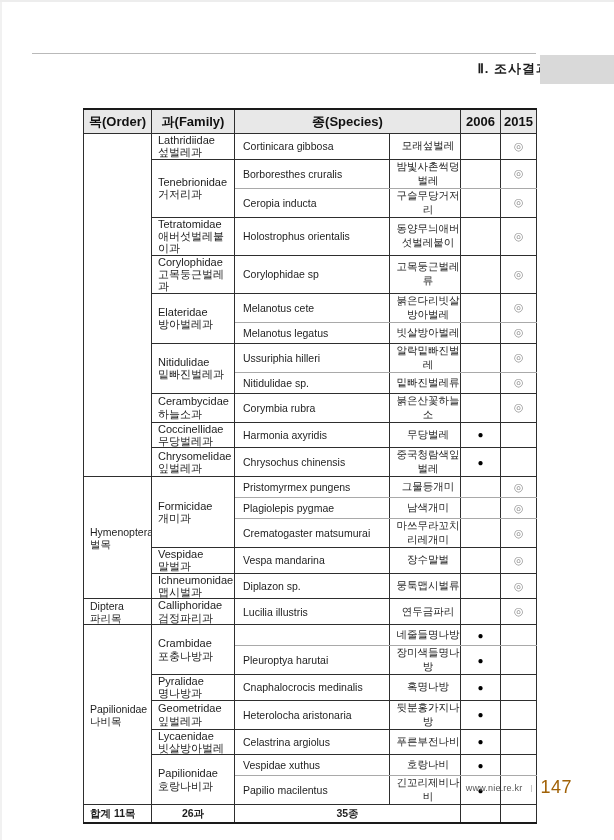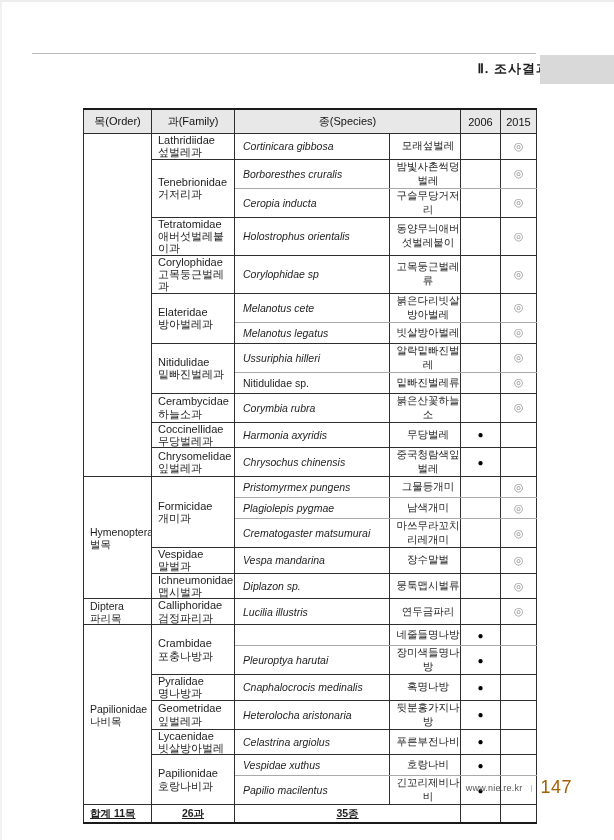--- a/index.html
+++ b/index.html
@@ -35,37 +35,37 @@
   table.tbl {
     border-collapse:collapse; table-layout:fixed; width:453px;
     border-top:2px solid #1a1a1a;
     border-bottom:2px solid #1a1a1a;
     border-left:1px solid #1a1a1a;
     border-right:1px solid #1a1a1a;
     font-size:10.5px; color:#1d1d1d;
   }
   .tbl th, .tbl td { border:1px solid #2e2e2e; padding:0; overflow:hidden; }
   .tbl thead th {
-    height:23px; background:#e8e8e8; font-weight:400; font-size:11px;
+    height:23px; background:#e8e8e8; font-weight:700; font-size:13px;
     text-align:center; vertical-align:middle; color:#111;
   }
   .tbl tbody tr { height:21px; }
   .tbl tr.sum-row { height:18px; }
   td.order { vertical-align:middle; padding-left:6px; line-height:1.15; font-size:10.5px; }
   td.family { vertical-align:middle; padding-left:6px; line-height:1.12; font-size:11px; }
-  td.latin { vertical-align:middle; padding-left:8px; font-style:italic; }
+  td.latin { vertical-align:middle; padding-left:8px; }
   td.latin.upright { font-style:normal; }
   td.korean { vertical-align:middle; padding-left:6px;text-align:center; }
   td.mark { text-align:center; vertical-align:middle; }
   td.m2006 { font-size:10px; color:#000; }
   td.m2015 { font-size:11px; color:#8a8a8a; }
   
   td.soft-b { border-bottom:1px solid #a9a9a9; }
   
-  tr.sum-row td { font-weight:700; vertical-align:middle; font-size:10.5px;text-decoration:underline; }
+  tr.sum-row td { font-weight:700; vertical-align:middle; font-size:10.5px; }
   td.sum-order { padding-left:6px; text-align:left; }
   td.sum-center { text-align:center; }
   
   .footer {
     position:absolute; top:777px; right:42px;
     display:flex; align-items:center; gap:8px;
   }
   .footer .site { font-size:9px; color:#555; letter-spacing:0.2px; }
   .footer .sep { font-size:8px; color:#aaa; }
   .footer .pageno { font-size:18px; color:#a16207; letter-spacing:0.5px; }

